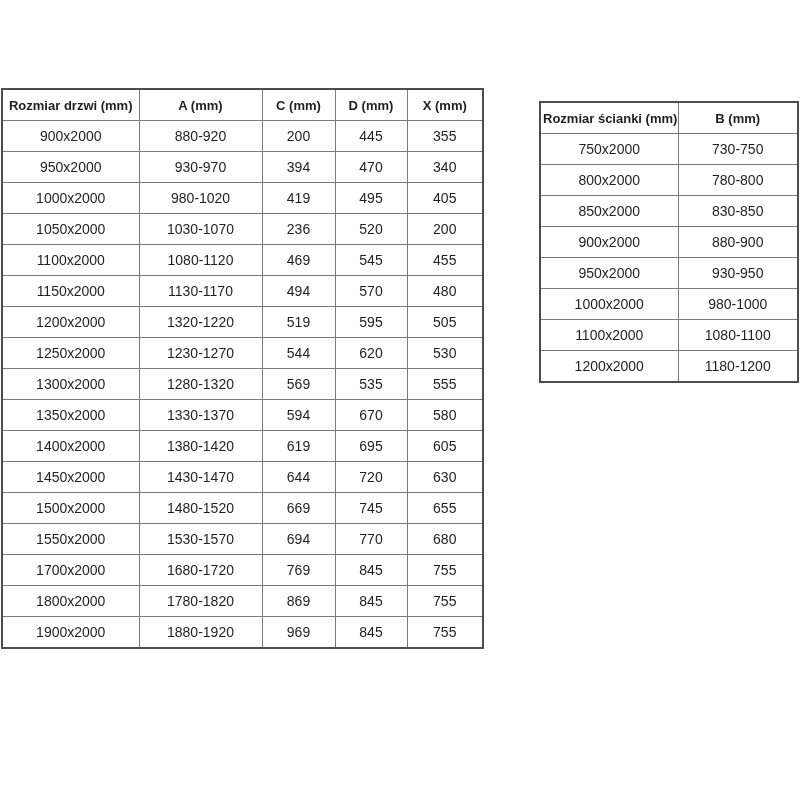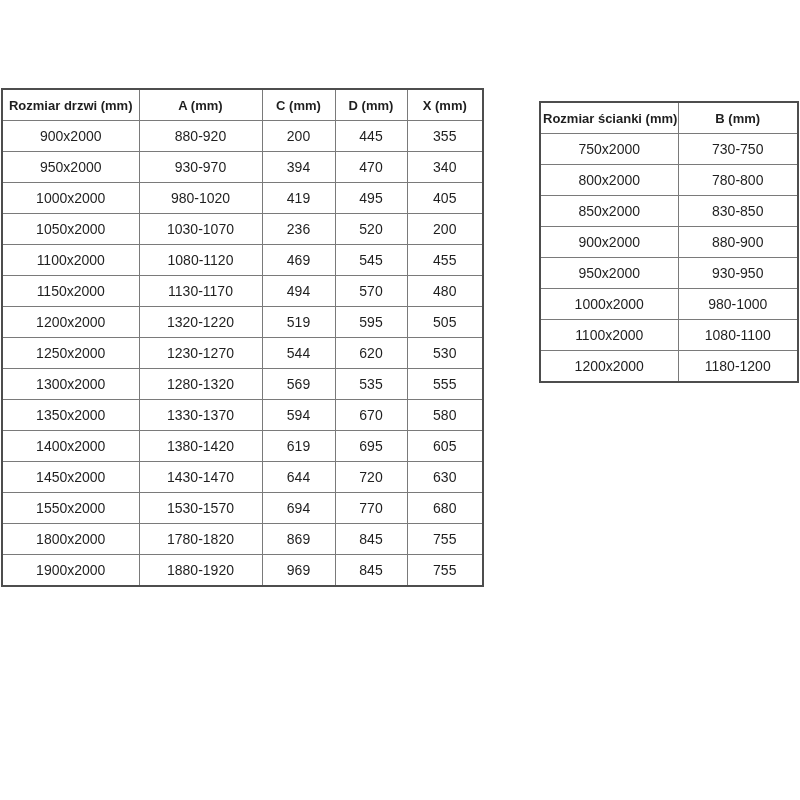--- a/index.html
+++ b/index.html
@@ -154,25 +154,39 @@
           <td>605</td>
         </tr>
         <tr>
           <td>1450x2000</td>
           <td>1430-1470</td>
           <td>644</td>
           <td>720</td>
           <td>630</td>
         </tr>
         <tr>
+          <td>1500x2000</td>
+          <td>1480-1520</td>
+          <td>669</td>
+          <td>745</td>
+          <td>655</td>
+        </tr>
+        <tr>
           <td>1550x2000</td>
           <td>1530-1570</td>
           <td>694</td>
           <td>770</td>
           <td>680</td>
+        </tr>
+        <tr>
+          <td>1700x2000</td>
+          <td>1680-1720</td>
+          <td>769</td>
+          <td>845</td>
+          <td>755</td>
         </tr>
         <tr>
           <td>1800x2000</td>
           <td>1780-1820</td>
           <td>869</td>
           <td>845</td>
           <td>755</td>
         </tr>
         <tr>
           <td>1900x2000</td>

